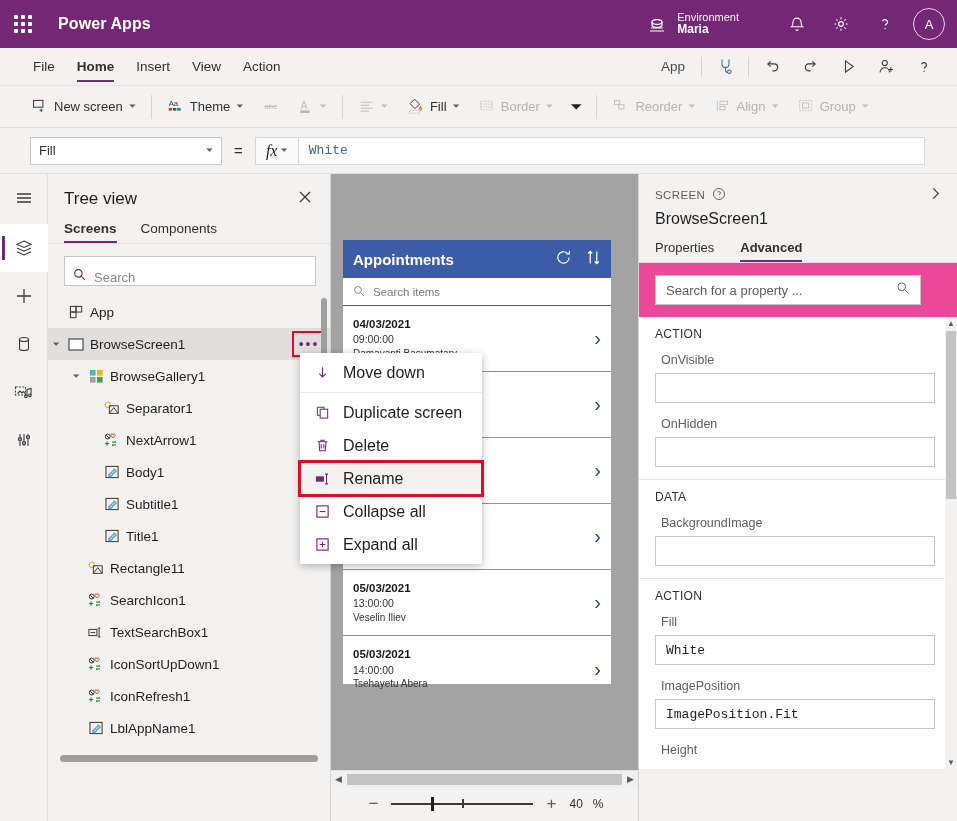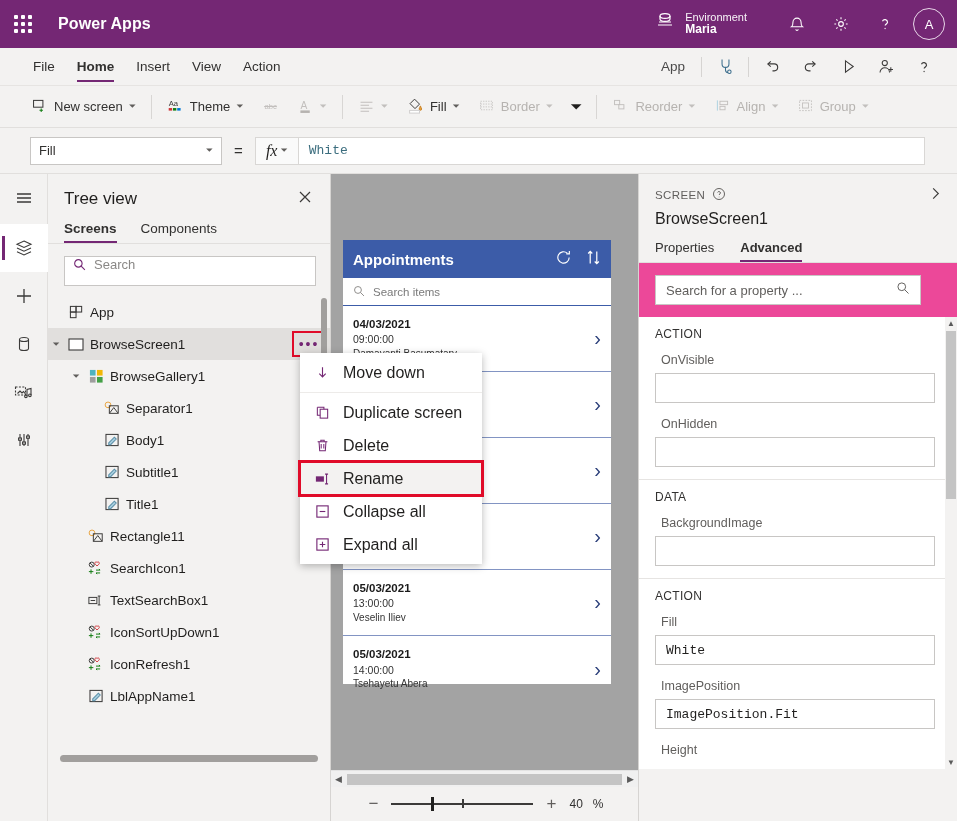--- a/index.html
+++ b/index.html
@@ -16,21 +16,21 @@
   .topbar {
     position: absolute; left: 0; top: 0; width: 957px; height: 48px;
     background: #742774; display: flex; align-items: center;
     color: #ffffff;
   }
   .waffle { width: 46px; display: flex; align-items: center; justify-content: center; cursor: pointer; }
   .waffle-grid { display: grid; grid-template-columns: repeat(3, 4px); grid-gap: 3px; }
   .waffle-grid i { width: 4px; height: 4px; background: #fff; border-radius: 1px; display: block; }
   .brand { font-size: 16px; font-weight: bold; letter-spacing: .1px; margin-left: 12px; }
   .topbar-right { margin-left: auto; display: flex; align-items: center; height: 48px; }
-  .env-box { display: flex; align-items: flex-start; margin-right: 28px; }
+  .env-box { display: flex; align-items: flex-end; margin-right: 36px; }
   .env-icon { margin-right: 10px; display: flex; align-items: center; }
   .env-text { line-height: 1.15; }
   .env-label { font-size: 11px; opacity: .95; }
   .env-value { font-size: 12px; font-weight: bold; }
   .tb-icon {
     width: 44px; height: 48px; display: flex; align-items: center; justify-content: center;
     cursor: pointer;
   }
   .avatar {
     width: 32px; height: 32px; border-radius: 50%; border: 1px solid #e8d6e8;
@@ -129,21 +129,21 @@
     font-size: 13.5px; color: #323130; padding: 0 4px 7px 0; margin-right: 20px;
     position: relative; cursor: pointer;
   }
   .tree-tab.active { font-weight: bold; }
   .tree-tab.active::after {
     content: ""; position: absolute; left: 0; right: 4px; bottom: 0; height: 2px; background: #742774;
   }
   .tree-search-wrap { padding: 12px 14px 10px 16px; }
   .tree-search {
     height: 30px; background: #fff; border: 1px solid #c8c6c4;
-    display: flex; align-items: flex-start; padding: 0 8px; gap: 8px;
+    display: flex; align-items: flex-end; padding: 0 8px; gap: 8px;
   }
   .tree-search .ph { font-size: 13px; color: #8a8886; }
   .tree-list { position: relative; height: 468px; overflow: hidden; }
   .tree-row {
     display: flex; align-items: center; height: 32px; font-size: 13.5px; color: #201f1e;
     cursor: pointer; position: relative; padding-right: 6px;
   }
   .tree-row.selected { background: #e1dfdd; }
   .tw-caret { width: 16px; font-size: 9px; color: #605e5c; display: flex; justify-content: center; }
   .tw-ico { width: 24px; display: flex; align-items: center; justify-content: center; }
@@ -611,20 +611,32 @@
         <span class="tw-ico">
           <svg width="16" height="14" viewBox="0 0 18 15" fill="none" stroke-width="1.1">
             <circle cx="4.5" cy="4" r="3.2" stroke="#e8a33d"></circle>
               <rect x="6" y="5" width="10" height="8.5" stroke="#3b3a39"></rect>
             <path d="M6.5 13l4.5-6 4.5 6" stroke="#3b3a39"></path>
           </svg>
         </span>
         <span class="tw-label">Separator1</span>
       </div>
 
+      <div class="tree-row" style="padding-left:52px">
+        <span class="tw-ico">
+          <svg width="16" height="15" viewBox="0 0 18 16" fill="none" stroke-width="1.1">
+            <circle cx="4.2" cy="3.6" r="2.8" stroke="#3b3a39"></circle>
+              <path d="M2.3 1.8l3.8 3.6" stroke="#3b3a39"></path>
+            <path d="M10.2 1.2c1.4-1.4 3.6.3 2 2l-2 2-2-2c-1.6-1.7.6-3.4 2-2z" stroke="#d13438"></path>
+            <path d="M3.4 9v5M1 11.5h5" stroke="#107c10"></path>
+            <path d="M9 9.8h4.6l-1.3-1.2M13.6 13h-4.6l1.3 1.2" stroke="#107c10"></path>
+          </svg>
+        </span>
+        <span class="tw-label">NextArrow1</span>
+      </div>
 
       <div class="tree-row" style="padding-left:52px">
         <span class="tw-ico">
           <svg width="15" height="14" viewBox="0 0 16 15" fill="none" stroke="#3b3a39" stroke-width="1.1">
             <rect x="1" y="1.5" width="13" height="12"></rect>
               <path d="M4 10.5l6-6 2 2-6 6H4z" fill="#a9d0e0" stroke="#5b8fa8"></path>
           </svg>
         </span>
         <span class="tw-label">Body1</span>
       </div>

